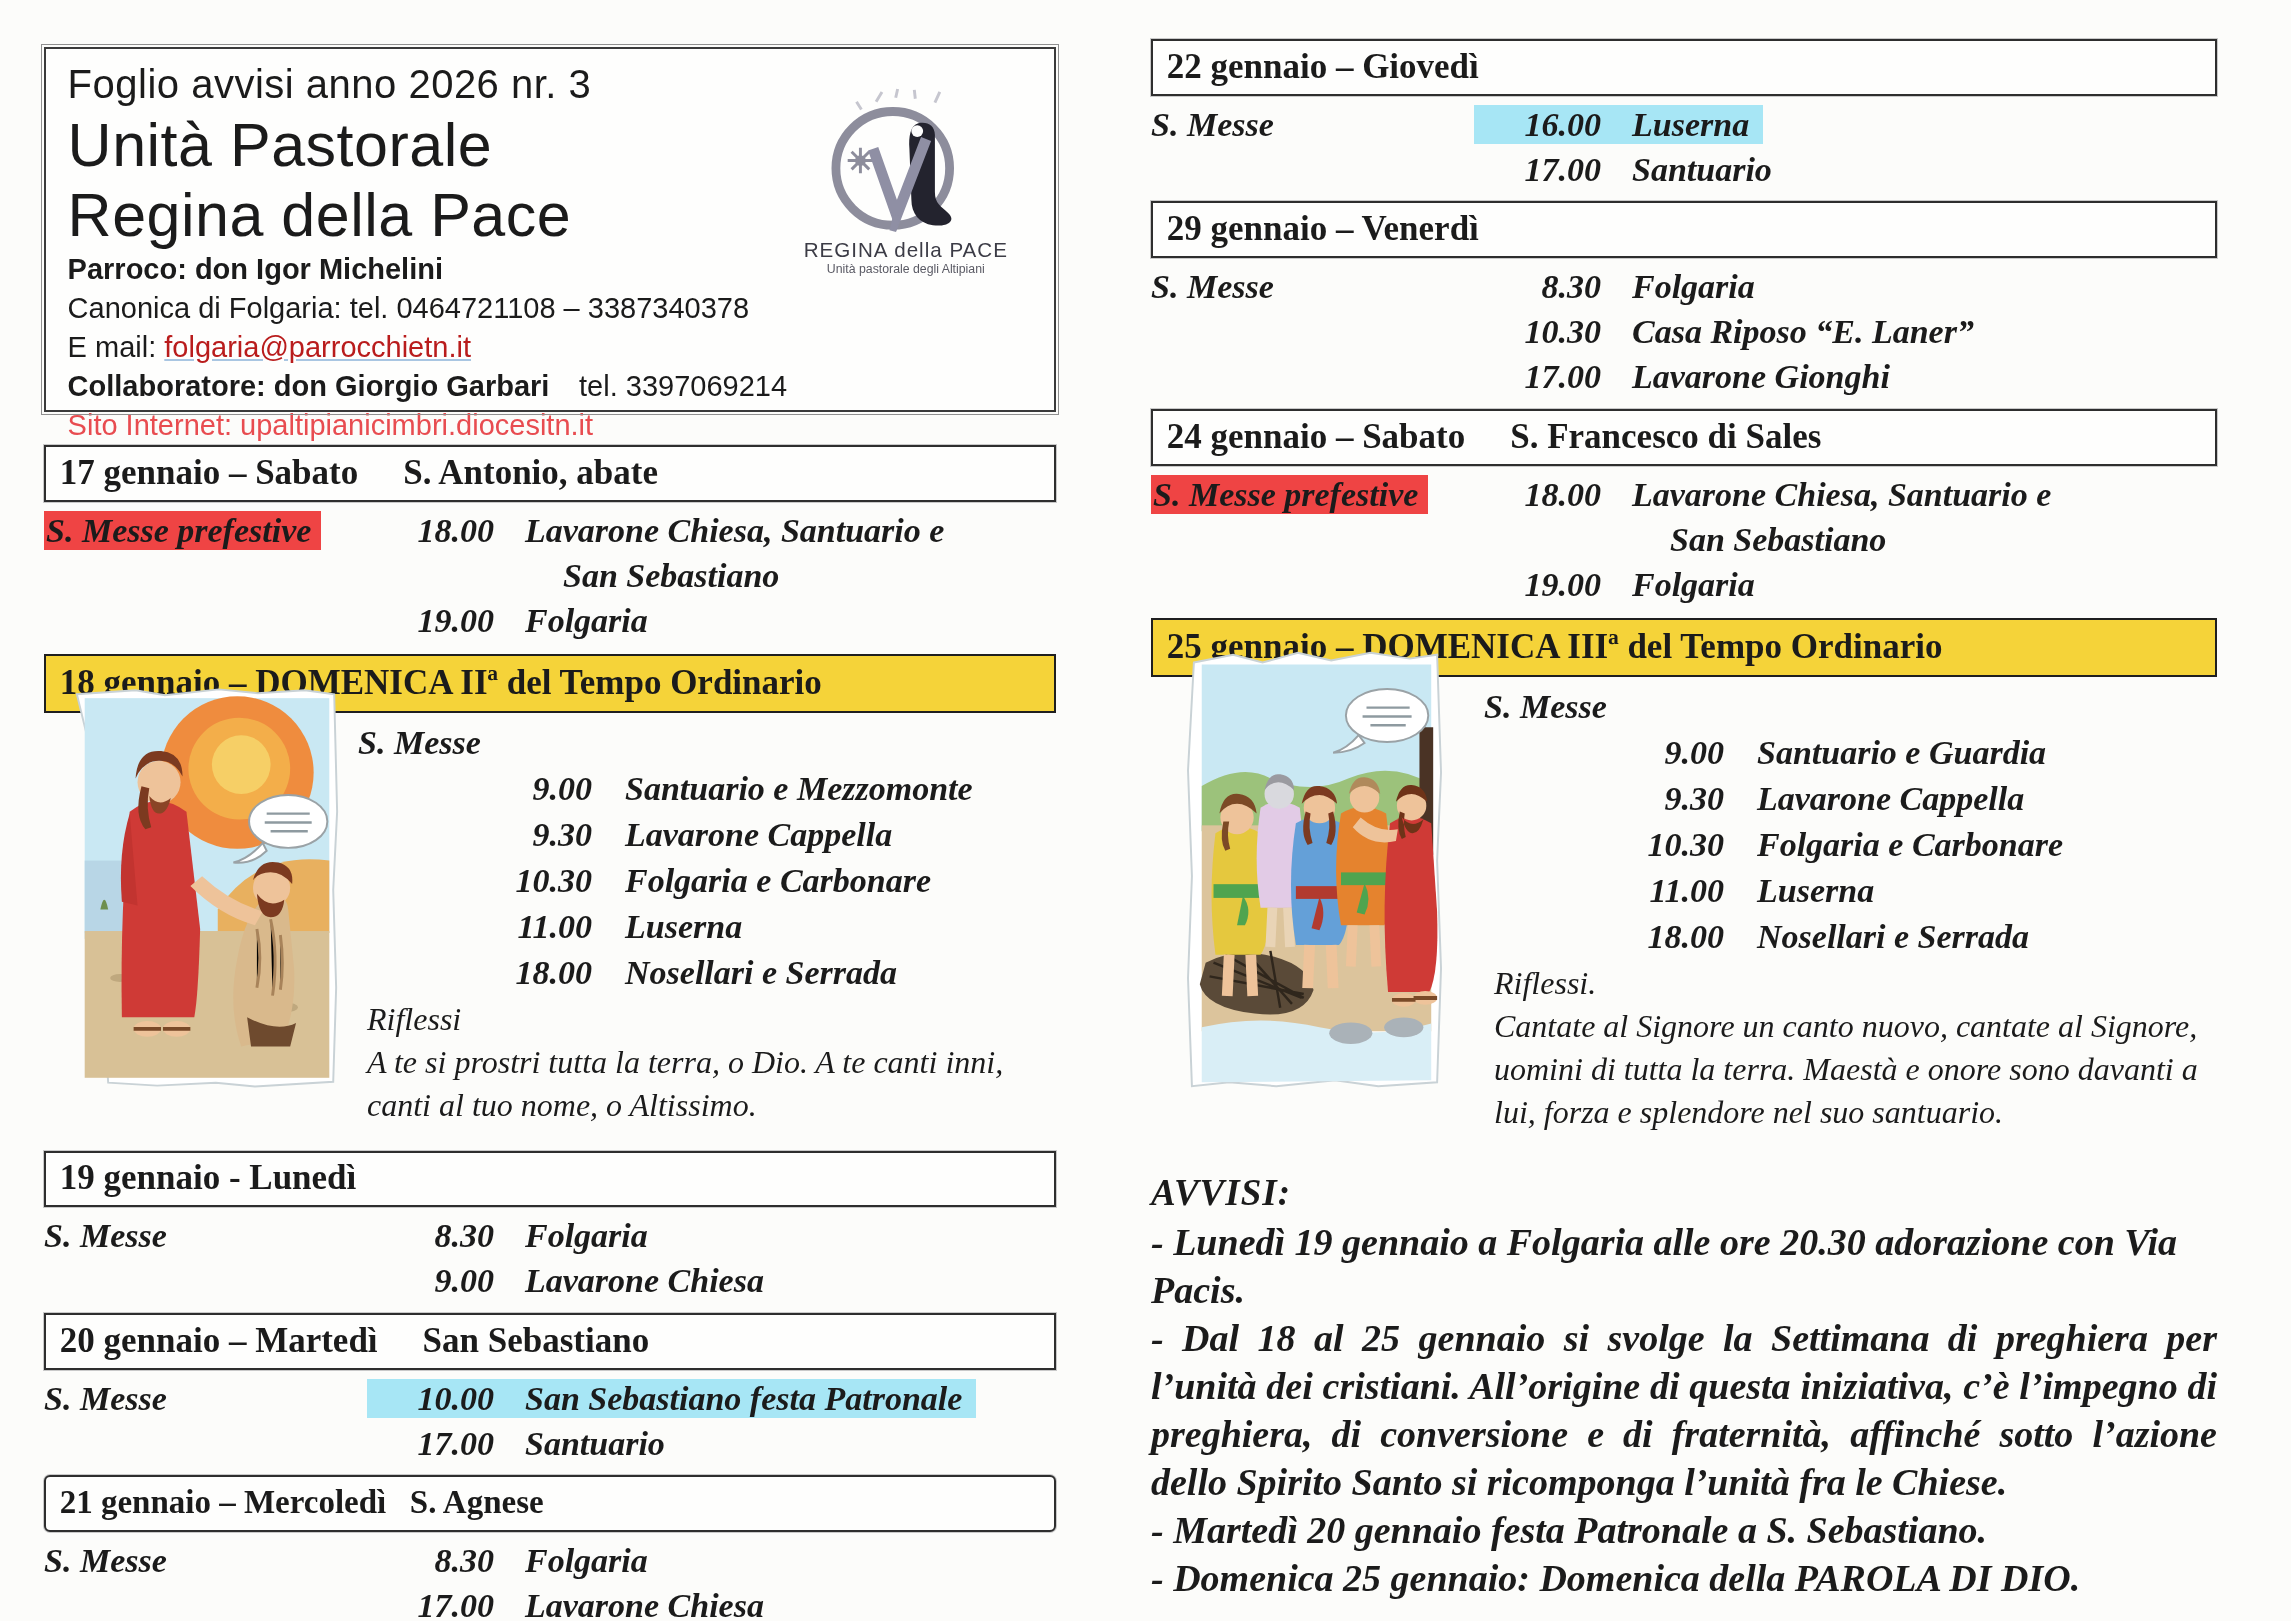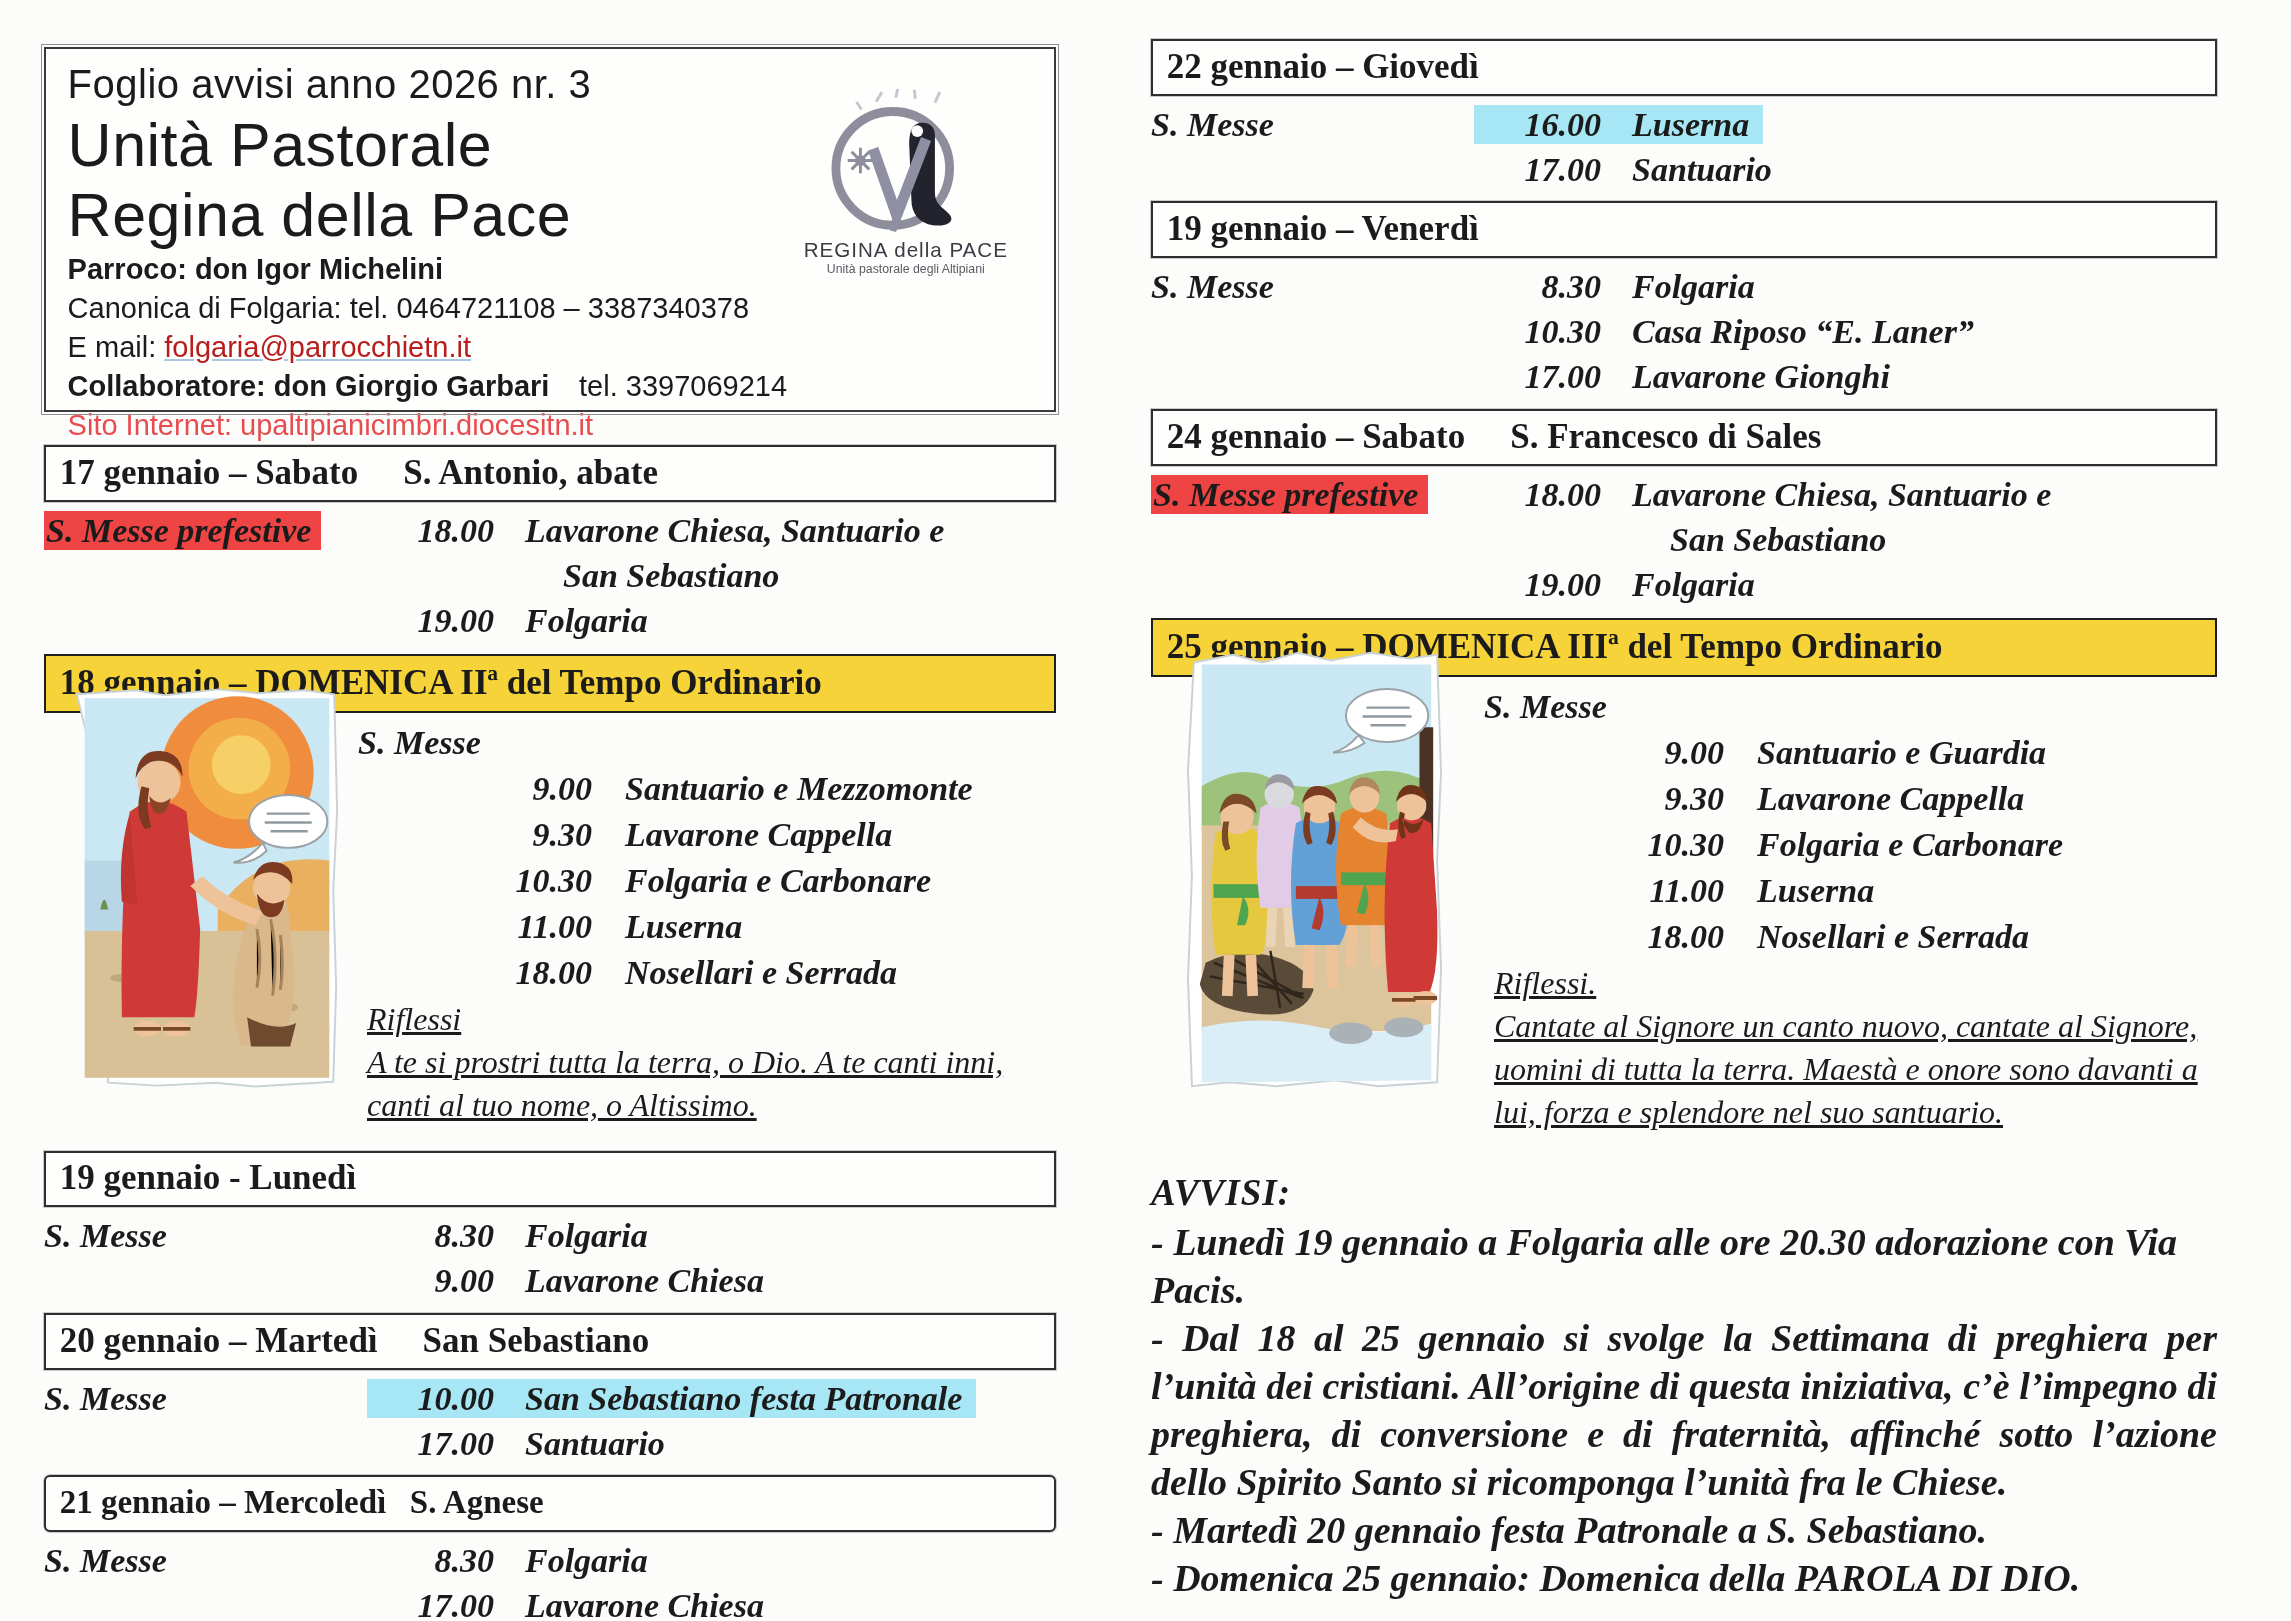--- a/index.html
+++ b/index.html
@@ -59,21 +59,21 @@
 
   .smesse-head{font-size:34px;font-weight:bold;font-style:italic;line-height:47px;margin-left:314px;}
   .col-right .smesse-head{margin-left:333px;}
   .sunlist{margin-left:421px;}
   .sunlist .mrow{line-height:46px;}
   .sunlist .t{display:inline-block;width:127px;text-align:right;margin-right:33px;}
   .col-right .sunlist{margin-left:431px;}
   .col-right .sunlist .t{width:142px;}
 
   
-  .riflessi{font-style:italic;font-size:32px;line-height:43px;margin-left:323px;margin-top:2px;text-decoration:underline;}
+  .riflessi{font-style:italic;font-size:32px;line-height:43px;margin-left:323px;margin-top:2px;}
   .col-right .riflessi{margin-left:343px;width:745px;}
 
   
   .avvisi{margin-top:33px;font-weight:bold;font-style:italic;}
   .avvisi-title{font-size:37px;line-height:51px;letter-spacing:1px;}
   .avvisi-item{font-size:38px;line-height:48px;}
   .avvisi-item.just{text-align:justify;}
 
   
   .illu{position:absolute;}
@@ -251,21 +251,21 @@
   <div class="mrow">
     <div class="mlabel">S. Messe</div>
     <div class="mass"><span class="hl-c"><span class="t">16.00</span><span class="p">Luserna</span></span></div>
   </div>
   <div class="mrow">
     <div class="mlabel"></div>
     <div class="mass"><span class="t">17.00</span><span class="p">Santuario</span></div>
   </div>
 
   <div class="datebox">
-    <span>19 gennaio – Venerdì</span>
+    <span>29 gennaio – Venerdì</span>
   </div>
   <div class="mrow">
     <div class="mlabel">S. Messe</div>
     <div class="mass"><span class="t">8.30</span><span class="p">Folgaria</span></div>
   </div>
   <div class="mrow">
     <div class="mlabel"></div>
     <div class="mass"><span class="t">10.30</span><span class="p">Casa Riposo “E. Laner”</span></div>
   </div>
   <div class="mrow">

